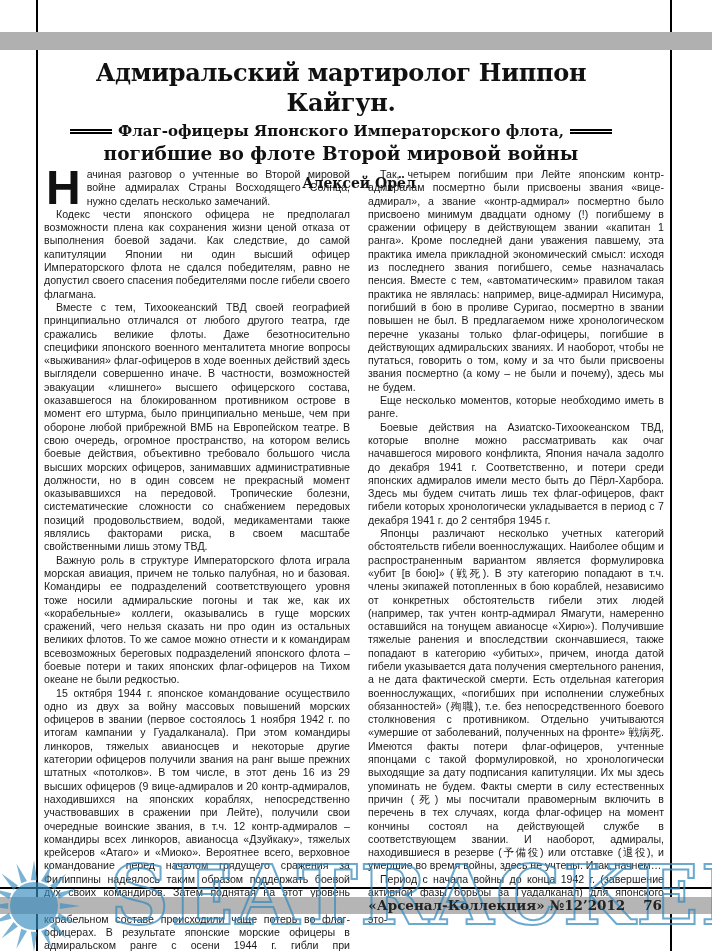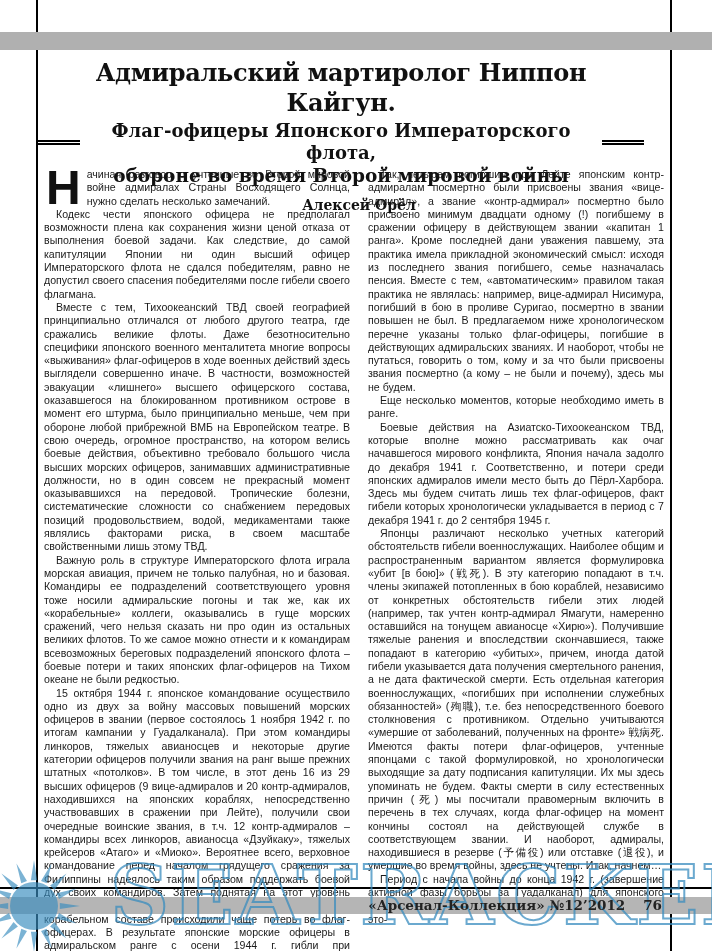--- a/index.html
+++ b/index.html
@@ -8,21 +8,21 @@
       font-family: "Liberation Sans", sans-serif; color: #111;
     }
     .vline { position: absolute; width: 2px; background: #000; top: 0; }
     .vline.left { left: 36px; height: 951px; }
     .vline.right { left: 670px; height: 951px; }
     .topbar { position: absolute; left: 0; top: 32px; width: 712px; height: 18px; background: #b0b0b0; }
     .header { position: absolute; left: 38px; top: 58px; width: 606px; text-align: center; font-family: "DejaVu Serif", serif; }
     .title { font-size: 24px; font-weight: bold; letter-spacing: -0.3px; margin: 0; line-height: 30px; color: #111; }
     .subtitle-row { display: flex; align-items: center; justify-content: center; gap: 6px; margin-top: 2px; }
     .dbl-rule { flex: 0 0 42px; height: 5px; border-top: 2px solid #000; border-bottom: 2px solid #000; box-sizing: border-box; }
-    .subtitle { font-size: 18px; font-weight: bold; line-height: 22px; color: #111; }
+    .subtitle { font-size: 15px; font-weight: bold; line-height: 22px; color: #111; }
     .subtitle2 { font-size: 18.5px; font-weight: bold; line-height: 24px; color: #111; }
     .author { font-size: 14px; font-weight: bold; margin-top: 8px; line-height: 18px; color: #111; padding-left: 36px; }
 
     .col { position: absolute; top: 168px; font-size: 10.6px; line-height: 13.3px; text-align: justify; color: #1a1a1a; }
     .col.left { left: 44px; width: 306px; }
     .col.right { left: 368px; width: 296px; }
     .col p { margin: 0; text-indent: 12px; }
     .col p.noindent { text-indent: 0; }
     .dropcap {
       float: left; font-family: "Liberation Sans", sans-serif; font-weight: bold;
@@ -51,21 +51,21 @@
 <div class="vline right"></div>
 <div class="topbar"></div>
 
 <header class="header">
   <h1 class="title">Адмиральский мартиролог Ниппон Кайгун.</h1>
   <div class="subtitle-row">
     <span class="dbl-rule"></span>
     <span class="subtitle">Флаг-офицеры Японского Императорского флота,</span>
     <span class="dbl-rule"></span>
   </div>
-  <div class="subtitle2">обороне во время Второй мировой войны</div>
+  <div class="subtitle2">погибшие во флоте Второй мировой войны</div>
   <div class="author">Алексей Орёл</div>
 </header>
 
 <div class="col left">
   <p class="noindent"><span class="dropcap">Н</span><span>ачиная разговор о учтенные во Второй мировой войне адмиралах Страны Восходящего Солнца, нужно сделать несколько замечаний.</span></p>
   <p>Кодекс чести японского офицера не предполагал возможности плена как сохранения жизни ценой отказа от выполнения боевой задачи. Как следствие, до самой капитуляции Японии ни один высший офицер Императорского флота не сдался победителям, равно не допустил своего спасения победителями после гибели своего флагмана.</p>
   <p>Вместе с тем, Тихоокеанский ТВД своей географией принципиально отличался от любого другого театра, где сражались великие флоты. Даже безотносительно специфики японского военного менталитета многие вопросы «выживания» флаг-офицеров в ходе военных действий здесь выглядели совершенно иначе. В частности, возможностей эвакуации «лишнего» высшего офицерского состава, оказавшегося на блокированном противником острове в момент его штурма, было принципиально меньше, чем при обороне любой прибрежной ВМБ на Европейском театре. В свою очередь, огромное пространство, на котором велись боевые действия, объективно требовало большого числа высших морских офицеров, занимавших административные должности, но в один совсем не прекрасный момент оказывавшихся на передовой. Тропические болезни, систематические сложности со снабжением передовых позиций продовольствием, водой, медикаментами также являлись факторами риска, в своем масштабе свойственными лишь этому ТВД.</p>
   <p>Важную роль в структуре Императорского флота играла морская авиация, причем не только палубная, но и базовая. Командиры ее подразделений соответствующего уровня тоже носили адмиральские погоны и так же, как их «корабельные» коллеги, оказывались в гуще морских сражений, чего нельзя сказать ни про один из остальных великих флотов. То же самое можно отнести и к командирам всевозможных береговых подразделений японского флота – боевые потери и таких японских флаг-офицеров на Тихом океане не были редкостью.</p>
   <p>15 октября 1944 г. японское командование осуществило одно из двух за войну массовых повышений морских офицеров в звании (первое состоялось 1 ноября 1942 г. по итогам кампании у Гуадалканала). При этом командиры линкоров, тяжелых авианосцев и некоторые другие категории офицеров получили звания на ранг выше прежних штатных «потолков». В том числе, в этот день 16 из 29 высших офицеров (9 вице-адмиралов и 20 контр-адмиралов, находившихся на японских кораблях, непосредственно участвовавших в сражении при Лейте), получили свои очередные воинские звания, в т.ч. 12 контр-адмиралов – командиры всех линкоров, авианосца «Дзуйкаку», тяжелых крейсеров «Атаго» и «Миоко». Вероятнее всего, верховное командование перед началом грядущего сражения за Филиппины надеялось таким образом поддержать боевой дух своих командиров. Затем поднятая на этот уровень планка уже не опускалась просто за счет того, что потери в корабельном составе происходили чаще потерь во флаг-офицерах. В результате японские морские офицеры в адмиральском ранге с осени 1944 г. гибли при обстоятельствах, принципиально невозможных для других флотов.</p>
 </div>

